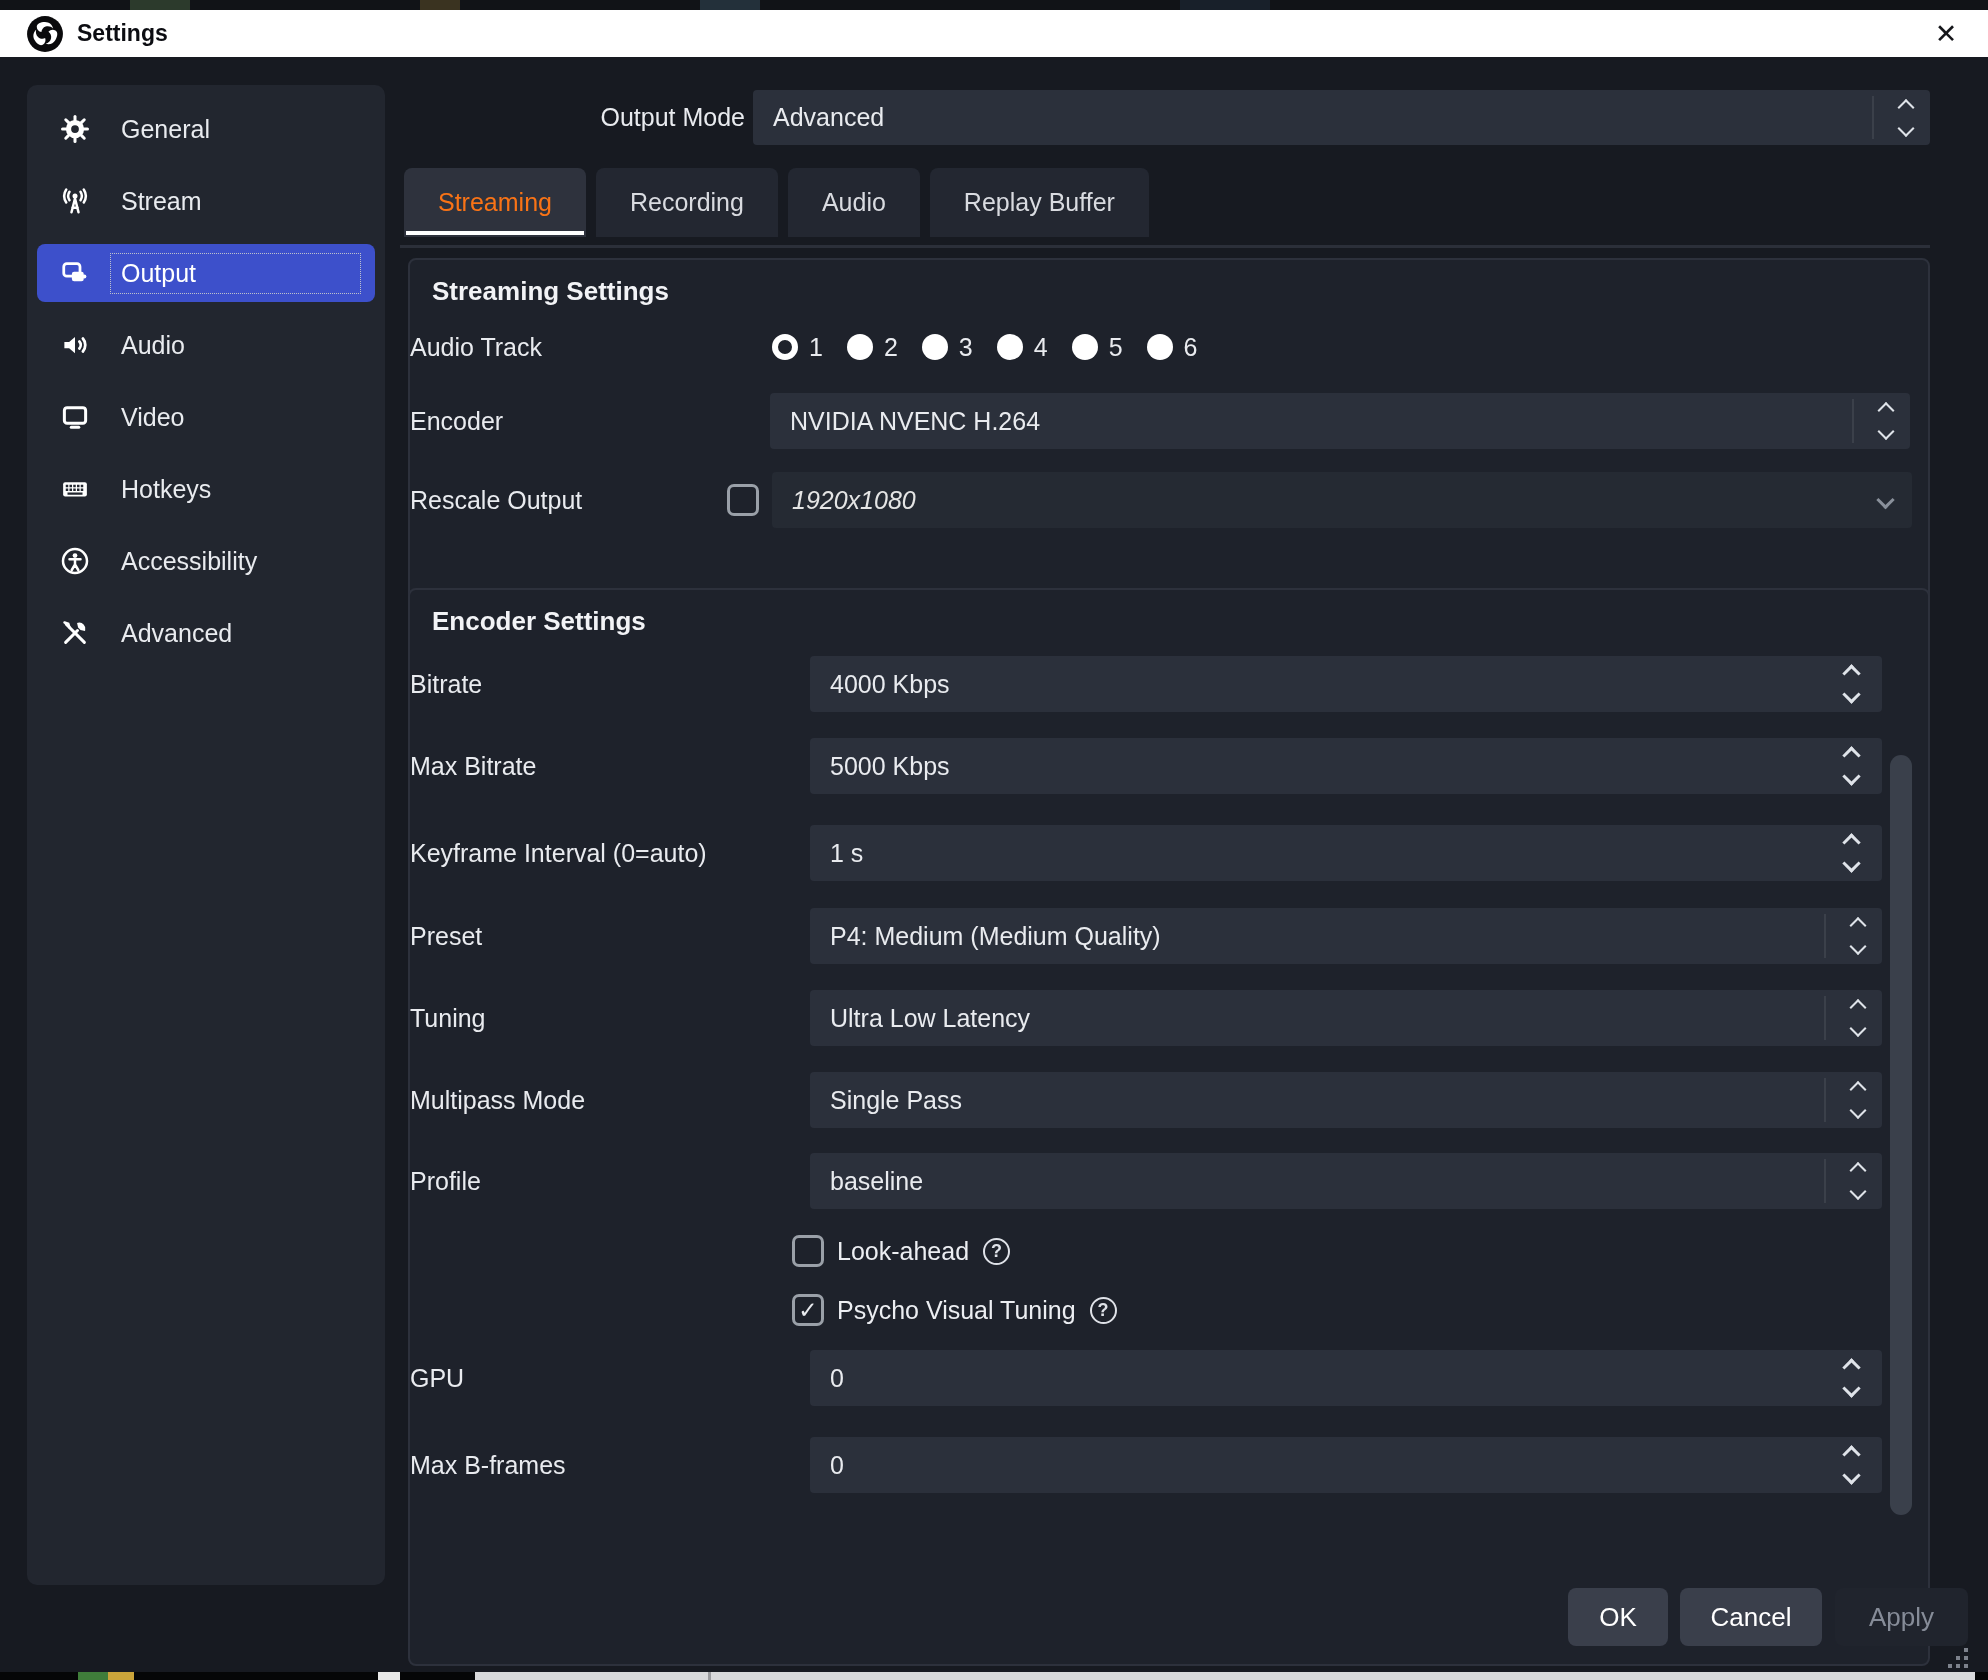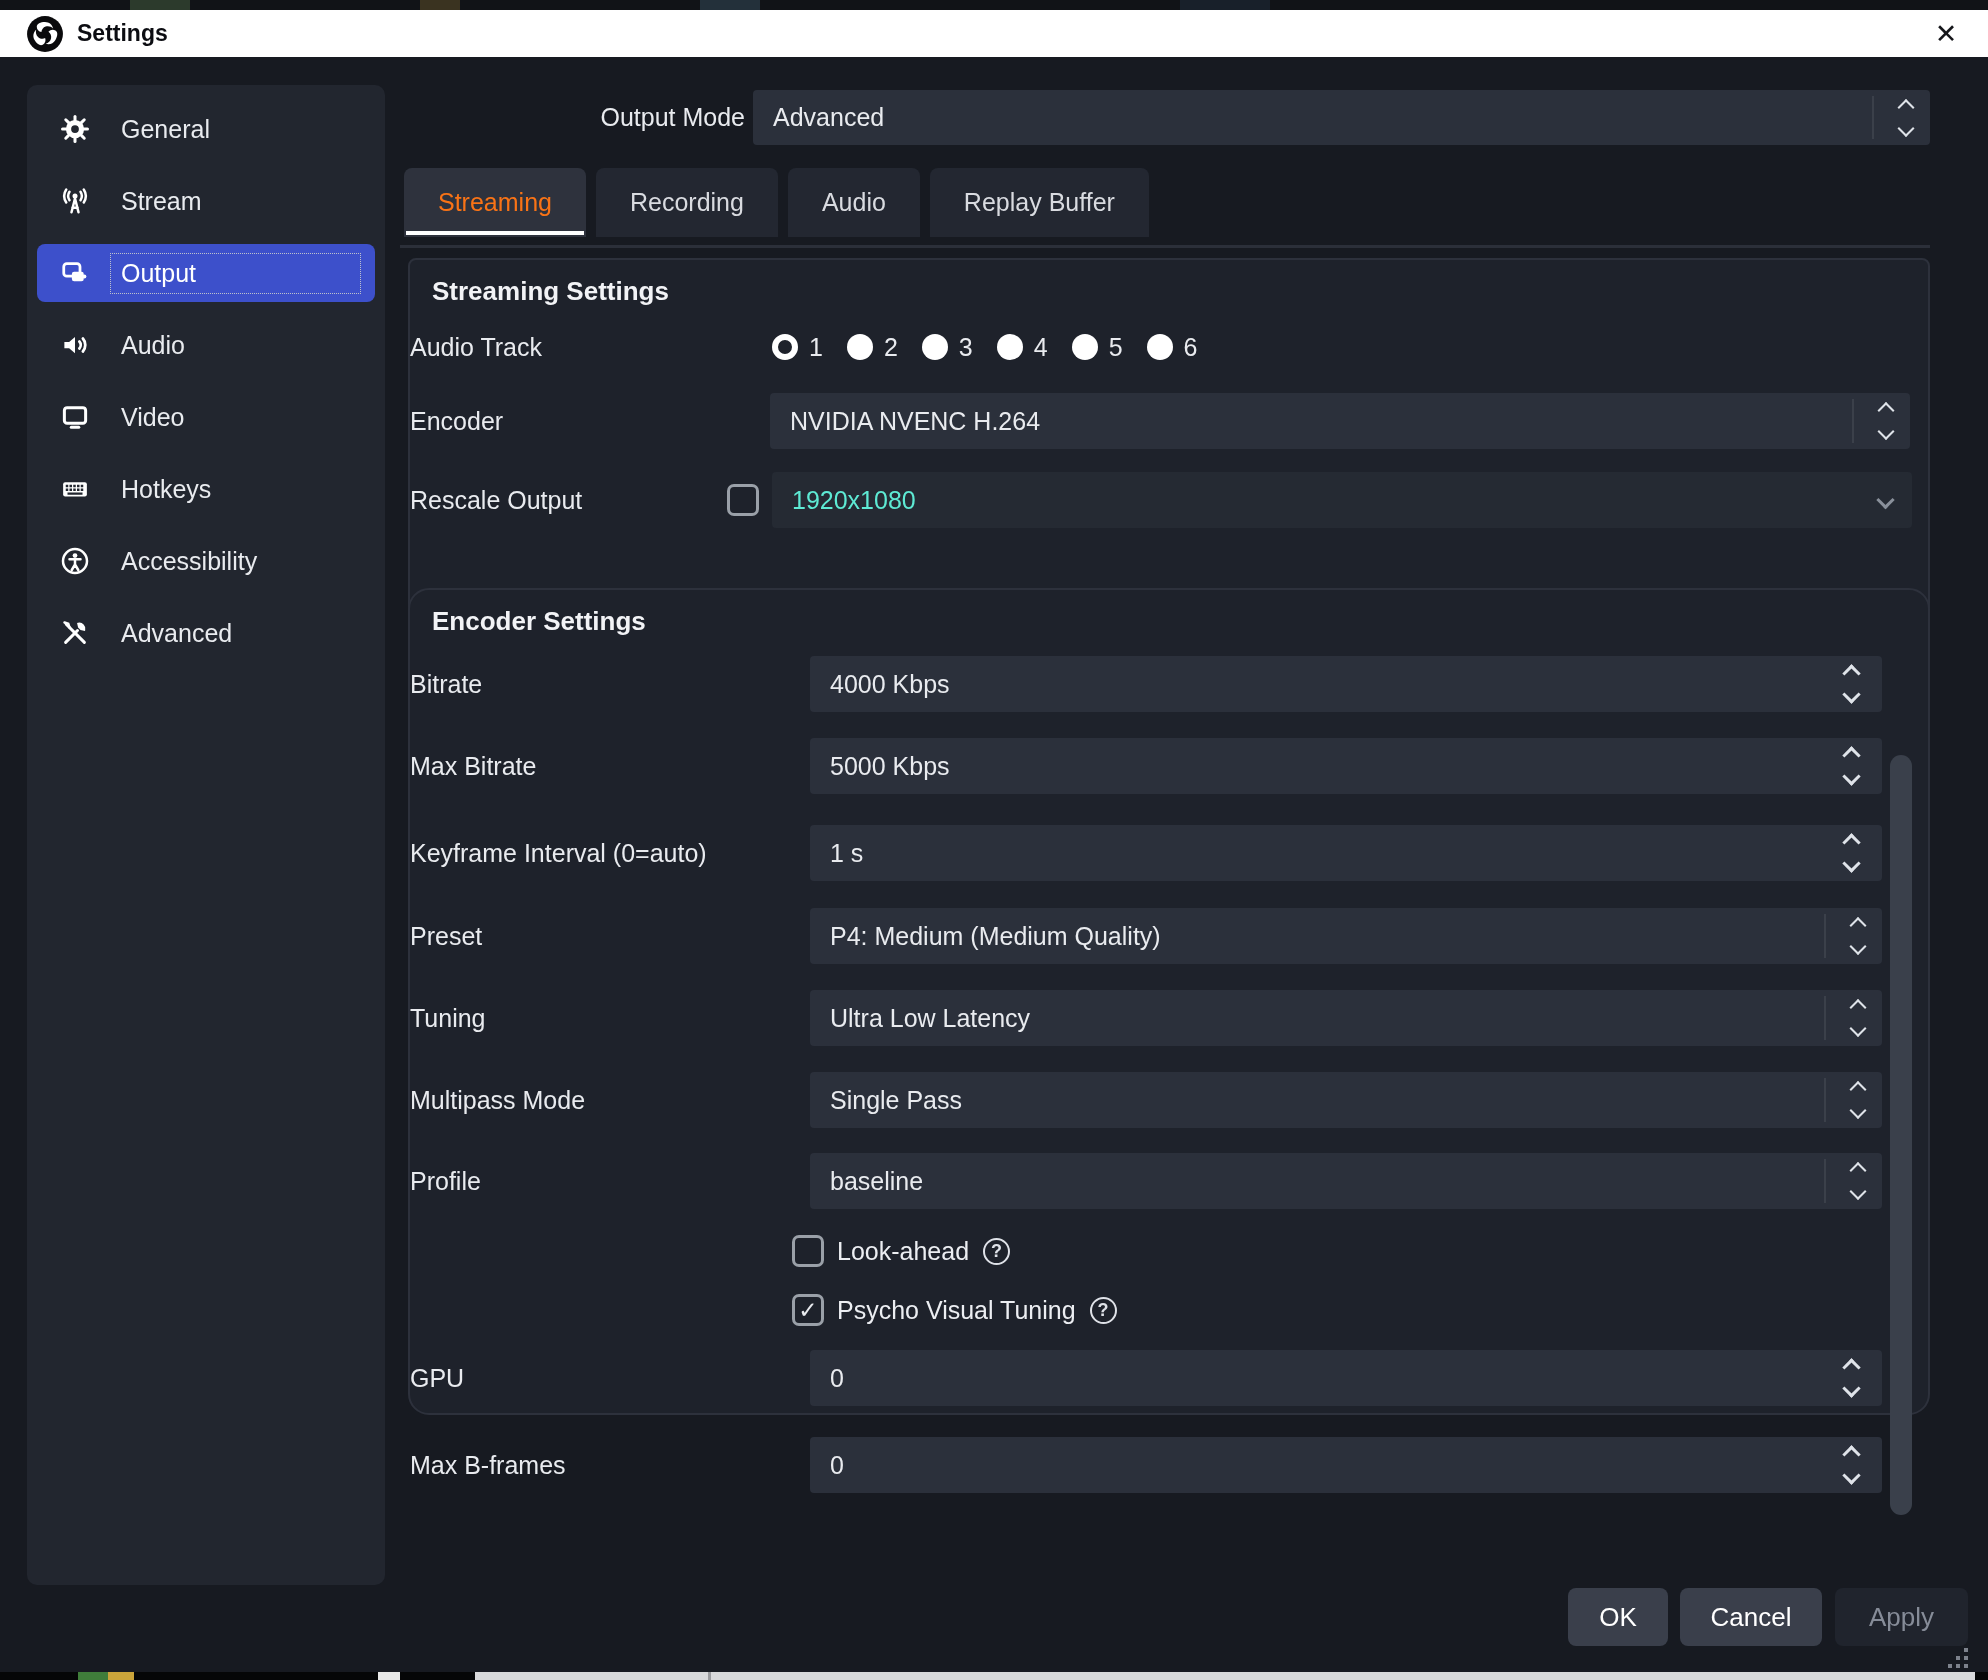--- a/index.html
+++ b/index.html
@@ -49,31 +49,31 @@
   
   .tabs { position:absolute; left:404px; top:111px; height:69px; display:flex; gap:10px; }
   .tab { position:relative; background:#232731; border-radius:8px 8px 0 0; padding:0 34px; display:flex; align-items:center; font-size:25px; color:#d9dbe0; }
   .tab.active { background:#2e323d; color:#f97316; }
   .tab.active::after { content:""; position:absolute; left:2px; right:2px; bottom:2px; height:4px; background:#ffffff; }
   .tab-divider { position:absolute; left:400px; top:188px; width:1530px; height:3px; background:#2b2f39; }
 
   
   .group { position:absolute; left:408px; width:1522px; background:#1e222b; border:2px solid #2d313c; border-radius:8px; }
   .group1 { top:201px; height:371px; }
-  .group2 { top:531px; height:827px;border-radius:21px; }
+  .group2 { top:531px; height:1078px; }
   .group-title { position:absolute; left:22px; top:16px; font-size:26px; font-weight:700; color:#f2f3f6; }
 
   .frow { position:absolute; left:0; width:100%; display:flex; align-items:center; }
   .flabel { text-align:left; font-size:25px; color:#e9ebef; flex:0 0 auto; }
   .g1-label { width:337px; }
   .g2-label { width:367px; }
   .g1-field { margin-left:23px; width:1140px; height:56px; line-height:56px; padding-left:20px; }
   .g2-field { margin-left:33px; width:1072px; height:56px; line-height:56px; padding-left:20px; }
 
-  .combo.disabled { background:#252a33; color:#5eead4; }
+  .combo.disabled { background:#252a33; color:#e5e5e5;font-style:italic; }
   .dis-chv { position:absolute; right:20px; top:50%; transform:translateY(-50%) rotate(45deg); width:13px; height:13px; border-right:3px solid #8a909b; border-bottom:3px solid #8a909b; }
 
   
   .radio-group { display:flex; align-items:center; margin-left:25px; gap:24px; }
   .radio-unit { display:flex; align-items:center; gap:11px; }
   .radio { width:26px; height:26px; border-radius:50%; background:#ffffff; }
   .radio.sel { background:transparent; border:6px solid #ffffff; }
   .radio-num { font-size:25px; color:#e9ebef; }
 
   

